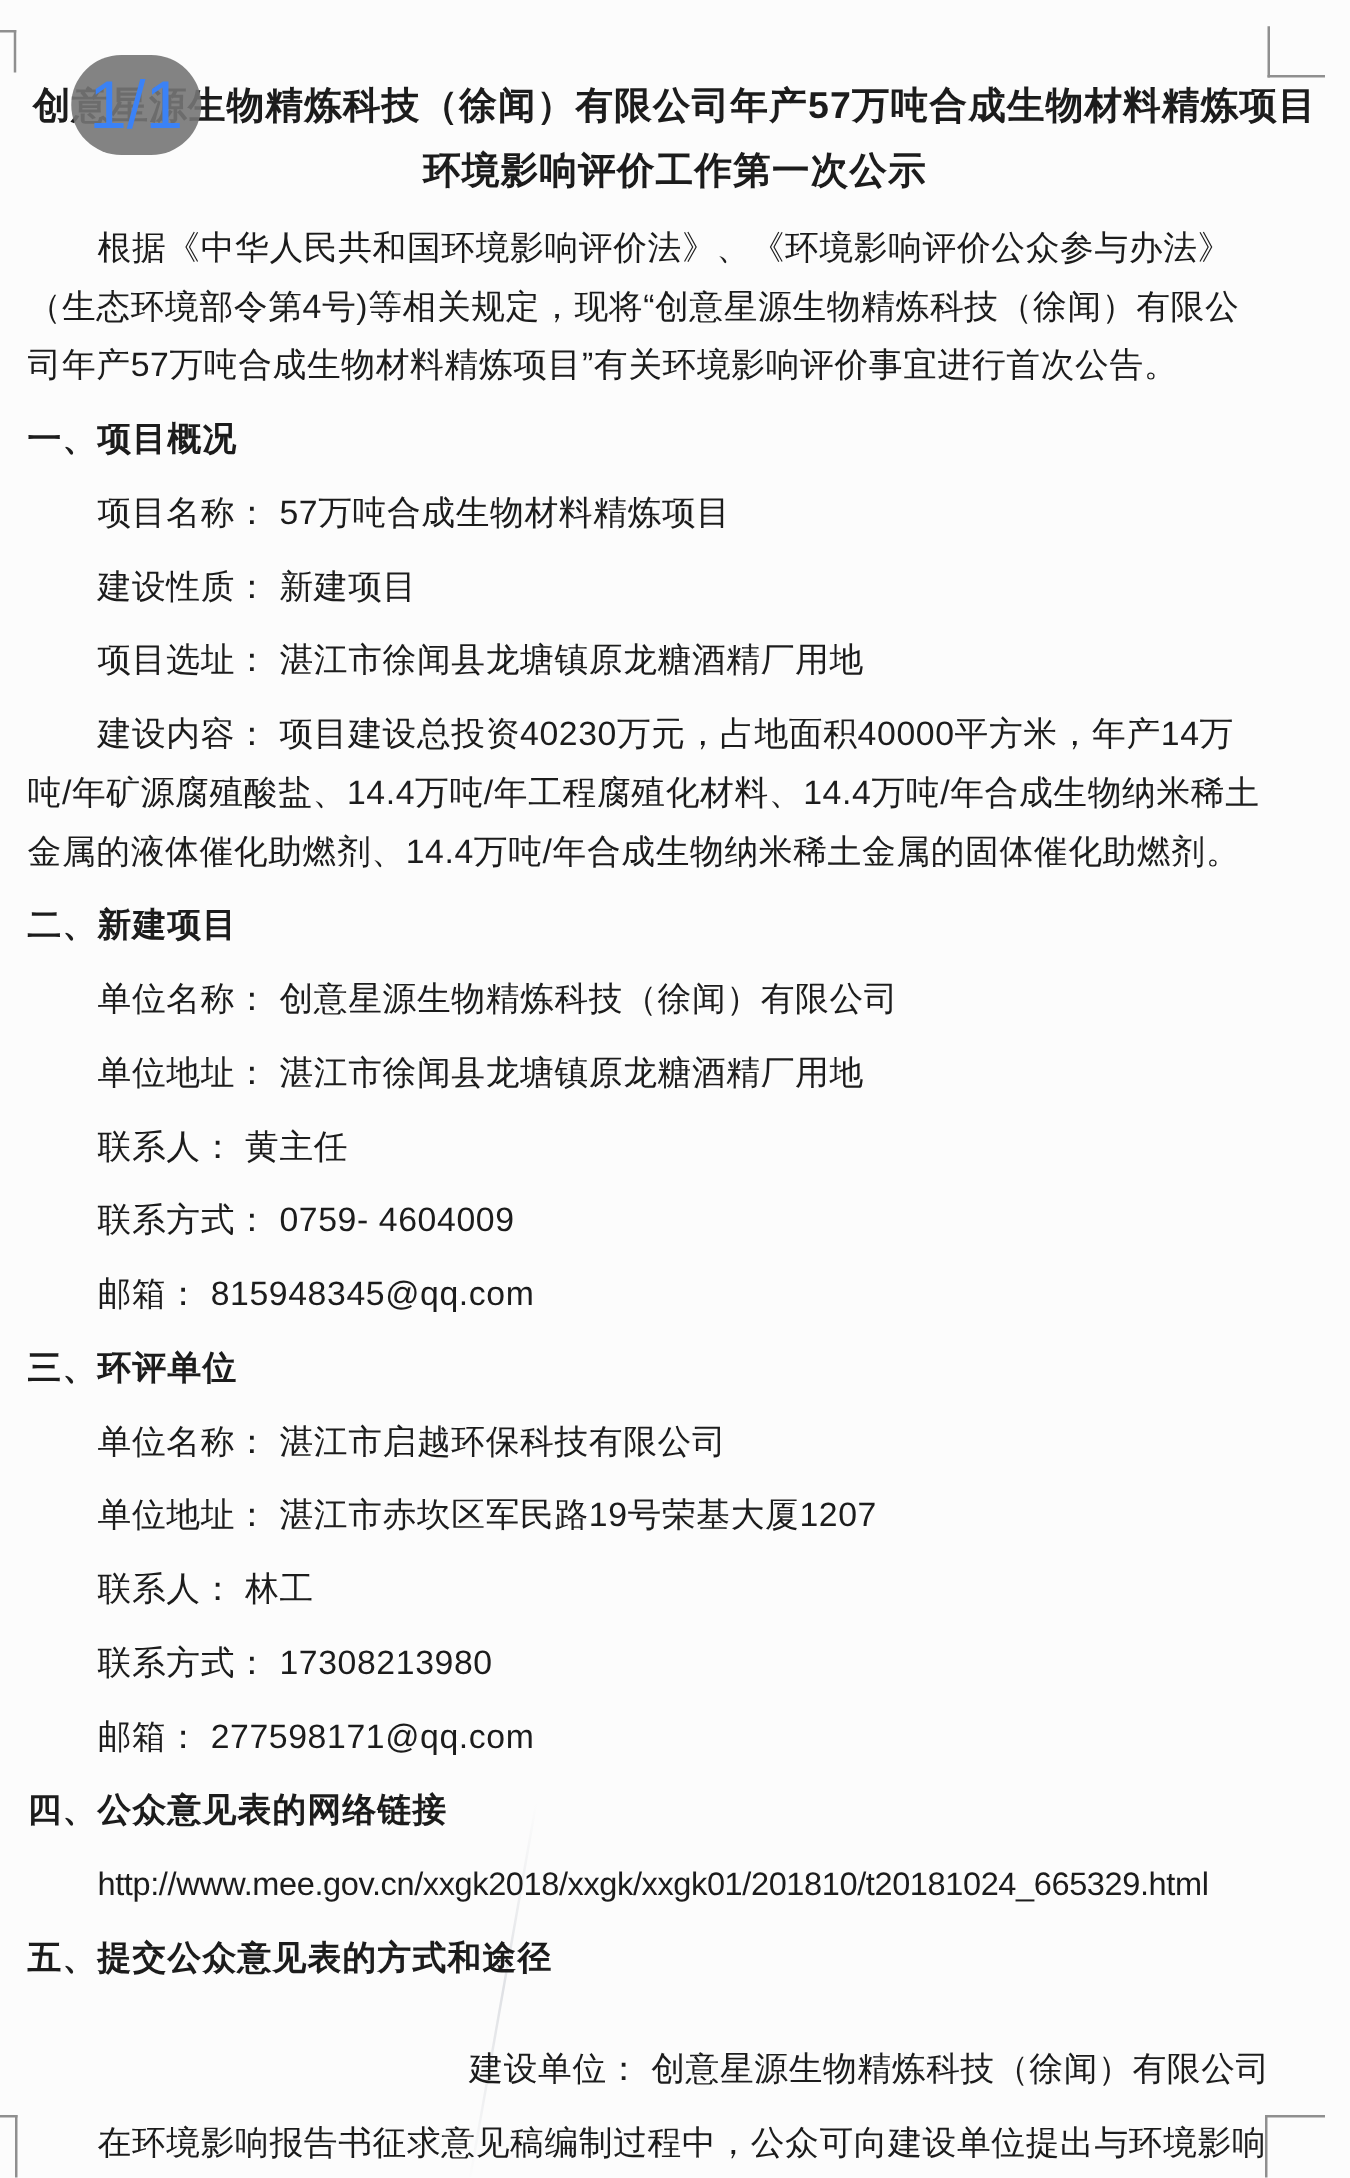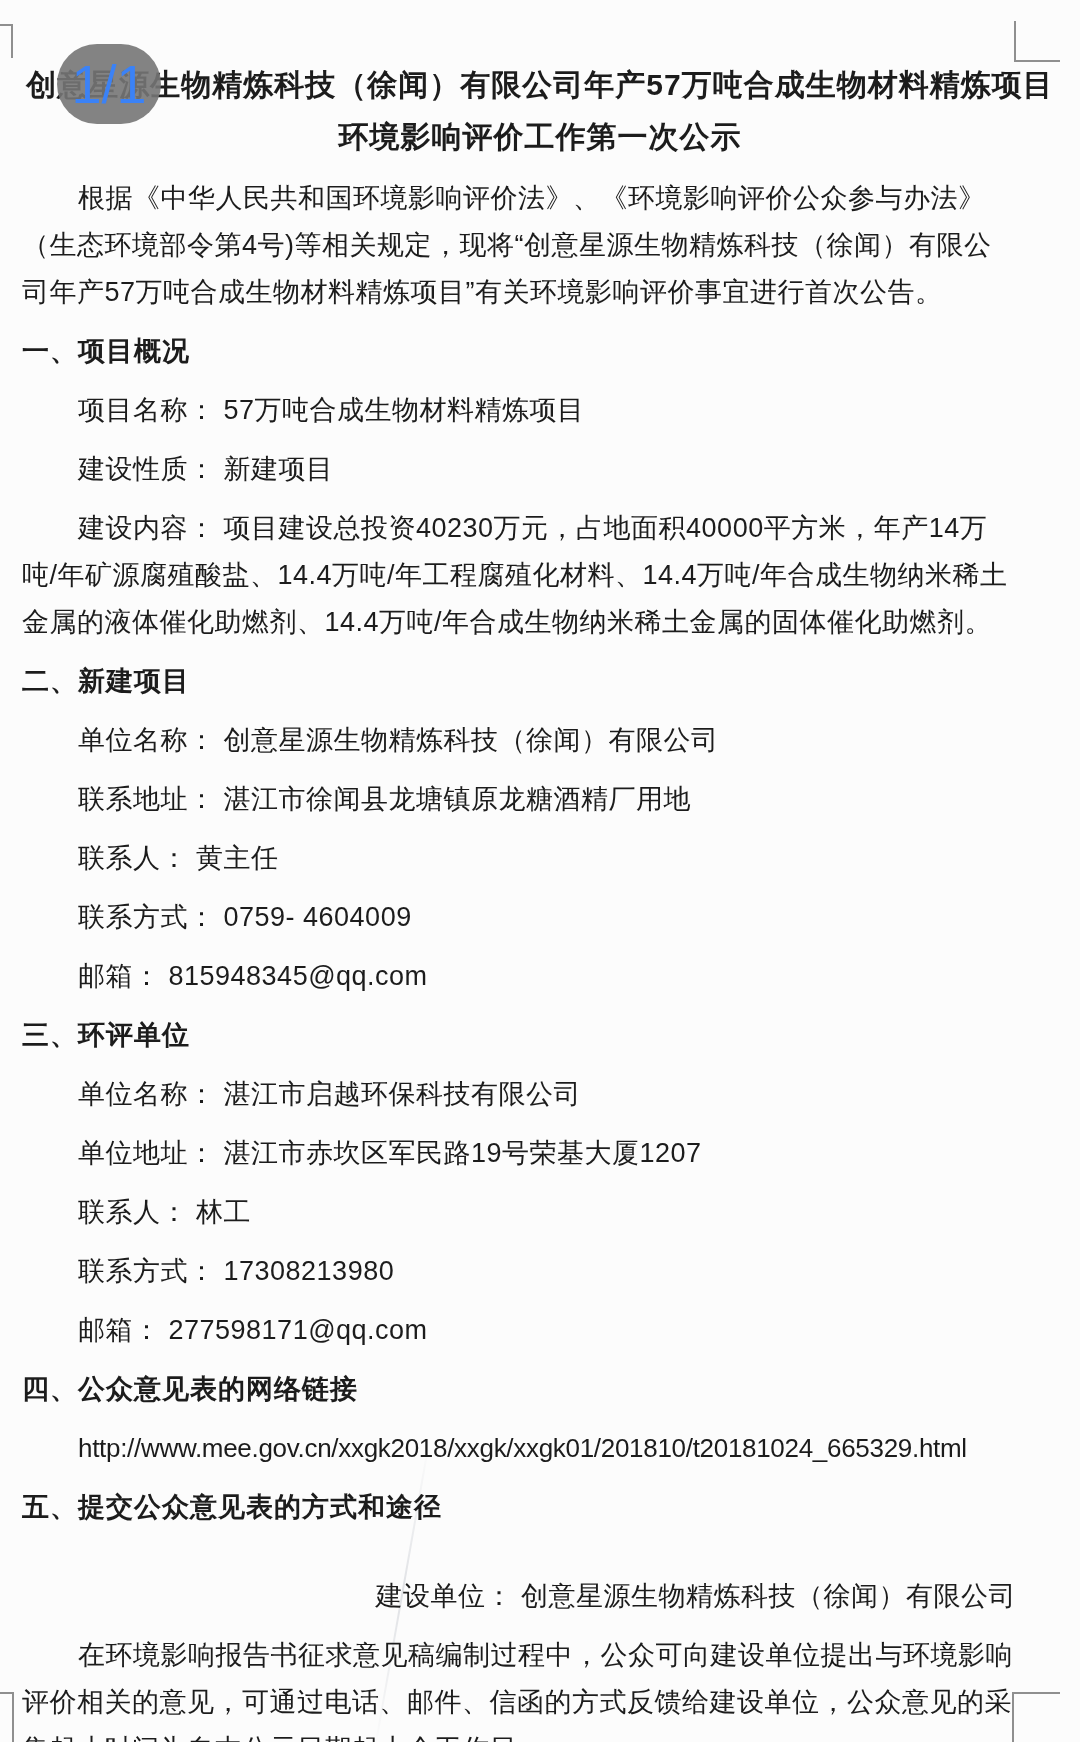--- a/index.html
+++ b/index.html
@@ -69,25 +69,26 @@
 <div class="content">
 
   <div class="title">创意星源生物精炼科技（徐闻）有限公司年产57万吨合成生物材料精炼项目</div>
   <div class="title">环境影响评价工作第一次公示</div>
 
   <p class="bline indent">根据《中华人民共和国环境影响评价法》、《环境影响评价公众参与办法》（生态环境部令第4号)等相关规定，现将“创意星源生物精炼科技（徐闻）有限公司年产57万吨合成生物材料精炼项目”有关环境影响评价事宜进行首次公告。</p>
 
   <h2 class="sec">一、项目概况</h2>
   <p class="bline item">项目名称： 57万吨合成生物材料精炼项目</p>
   <p class="bline item">建设性质： 新建项目</p>
+  <p class="bline item">项目选址： 湛江市徐闻县龙塘镇原龙糖酒精厂用地</p>
   <p class="bline indent">建设内容： 项目建设总投资40230万元，占地面积40000平方米，年产14万吨/年矿源腐殖酸盐、14.4万吨/年工程腐殖化材料、14.4万吨/年合成生物纳米稀土金属的液体催化助燃剂、14.4万吨/年合成生物纳米稀土金属的固体催化助燃剂。</p>
 
   <h2 class="sec">二、新建项目</h2>
   <p class="bline item">单位名称： 创意星源生物精炼科技（徐闻）有限公司</p>
-  <p class="bline item">联系地址： 湛江市徐闻县龙塘镇原龙糖酒精厂用地</p>
+  <p class="bline item">单位地址： 湛江市徐闻县龙塘镇原龙糖酒精厂用地</p>
   <p class="bline item">联系人： 黄主任</p>
   <p class="bline item">联系方式： 0759- 4604009</p>
   <p class="bline item">邮箱： 815948345@qq.com</p>
 
   <h2 class="sec">三、环评单位</h2>
   <p class="bline item">单位名称： 湛江市启越环保科技有限公司</p>
   <p class="bline item">单位地址： 湛江市赤坎区军民路19号荣基大厦1207</p>
   <p class="bline item">联系人： 林工</p>
   <p class="bline item">联系方式： 17308213980</p>
   <p class="bline item">邮箱： 277598171@qq.com</p>

